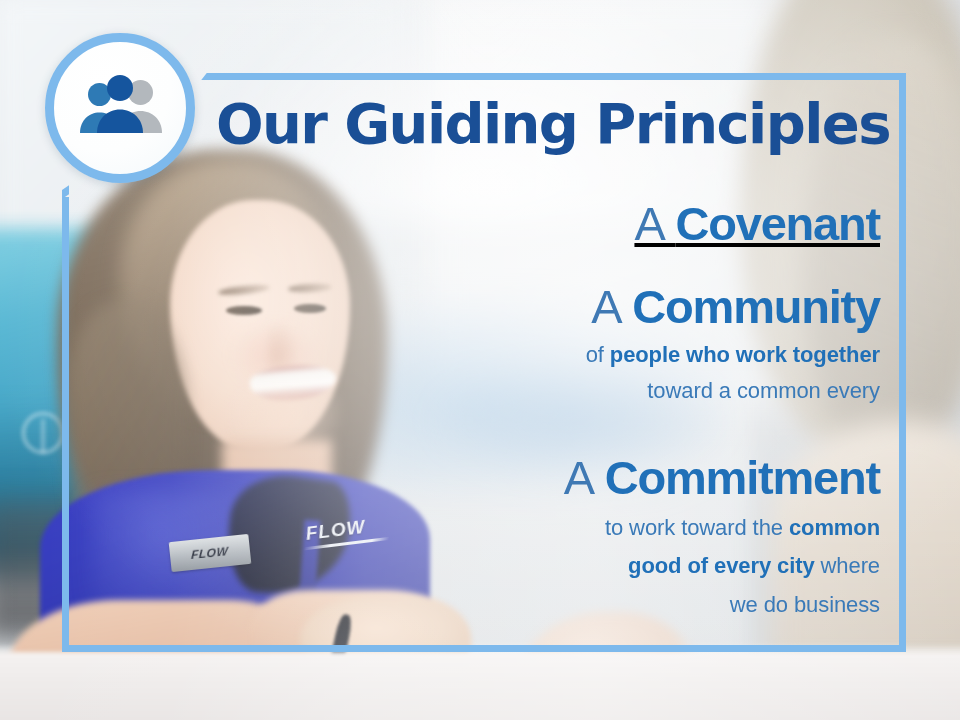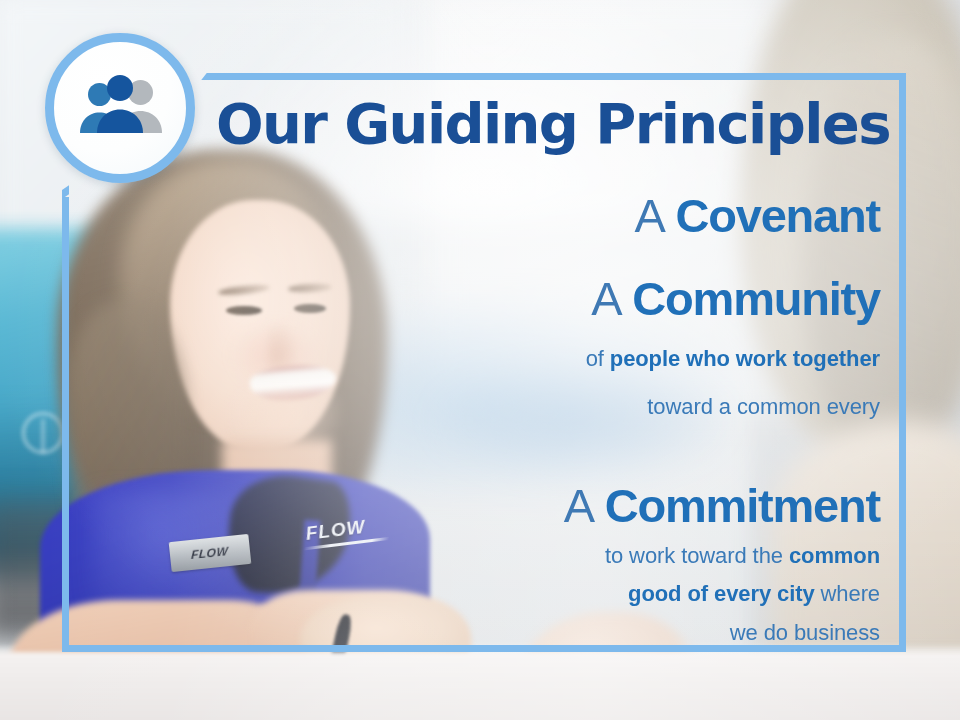--- a/index.html
+++ b/index.html
@@ -399,27 +399,27 @@
   }
 
   .pline-sub {
     font: 400 22px/1.28 "Liberation Sans", sans-serif;
     color: #3a7ab8;
     letter-spacing: -.1px;
     white-space: nowrap;
   }
   .pline-sub b { font-weight: 700; color: #2070b8; }
 
-  .b1 { margin-top: 4px; }
+  .b1 { margin-top: 12px; text-decoration: underline; }
   .b1 .pline-sub { margin-top: 7px; padding-right: 12px; }
 
   .b2 { margin-top: 30px; }
-  .b2 .pline-sub { margin-top: 20px; }
-
-  .b3 { margin-top: 58px; }
+  .b2 .pline-sub { margin-top: 8px; }
+
+  .b3 { margin-top: 46px; }
   .b3 .pline-sub { margin-top: 10px; text-align: right; }
 </style>
 </head>
 <body>
 
 <div id="stage">
 
   <div class="photo">
     <div class="bg-greywall"></div>
     <div class="bg-wall"></div>

